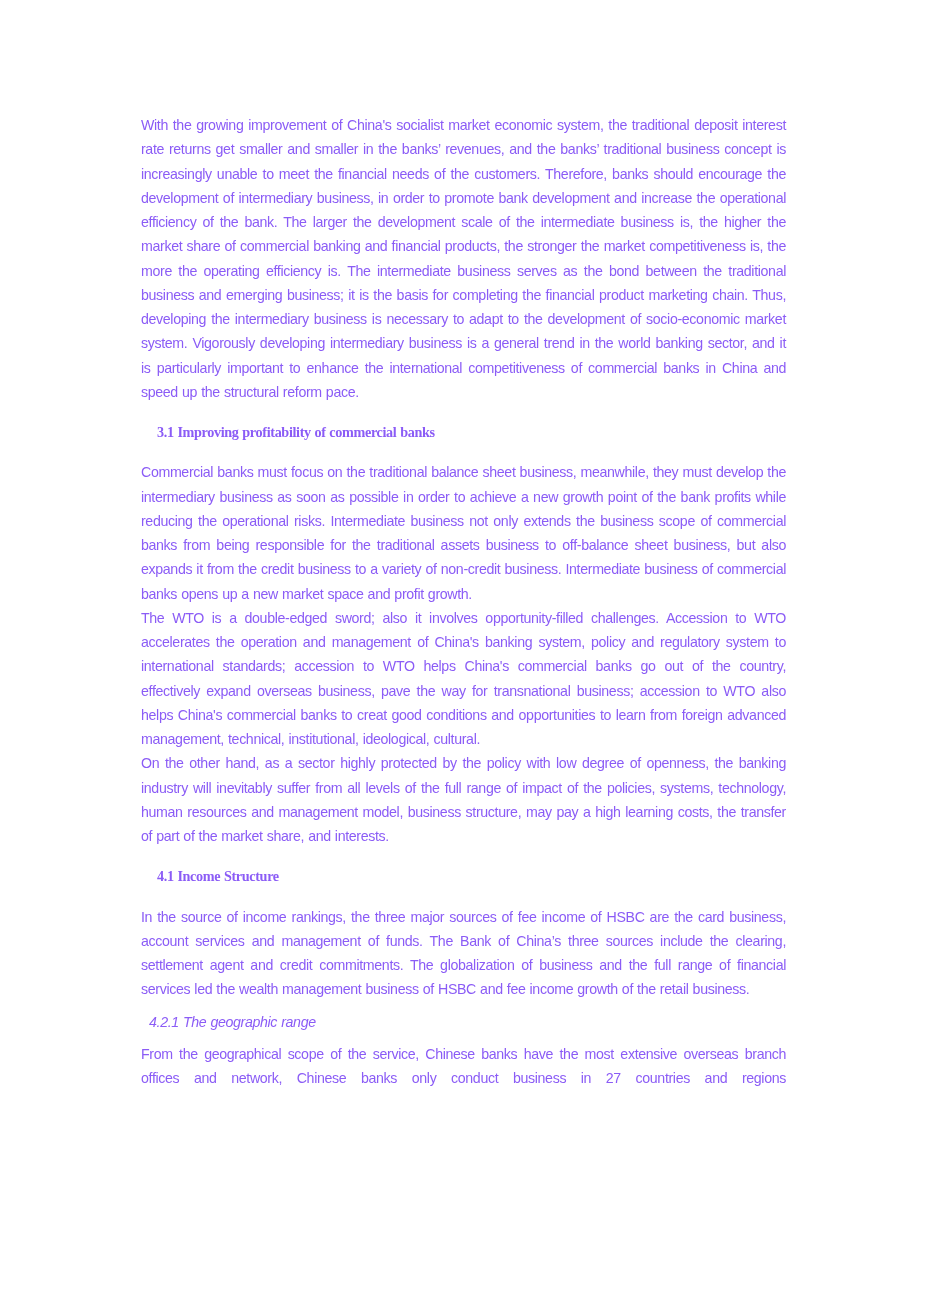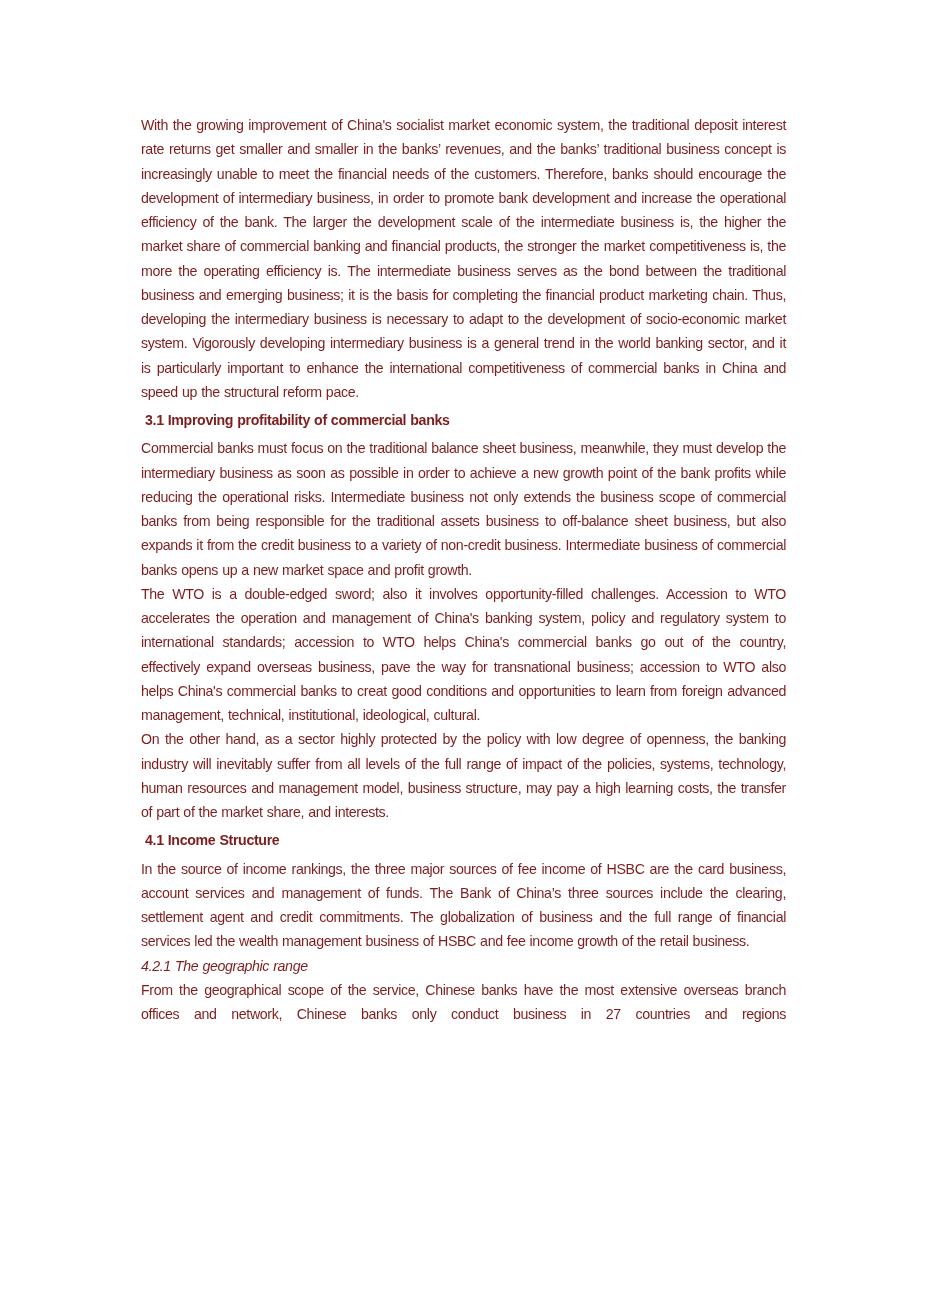--- a/index.html
+++ b/index.html
@@ -14,44 +14,45 @@
       overflow: hidden;
     }
     .page {
       position: absolute;
       left: 141px;
       top: 113px;
       width: 645px;
       font-family: "Liberation Sans", sans-serif;
       font-size: 14.2px;
       line-height: 24.25px;
-      color: #7f1d1d;
+      color: #8b5cf6;
       letter-spacing: -0.35px;
       word-spacing: 0.5px;
     }
     .para {
       margin: 0;
       text-align: justify;
       text-align-last: left;
     }
     .heading {
-      margin: 4px;
+      margin: 16px;
       font-weight: bold;
       text-align: left;
+      font-family: Liberation Serif, serif;
     }
     .heading.h1 {
       text-align: justify;
       text-align-last: left;
     }
     .heading .num {
       display: inline-block;
       width: 29px;
     }
     .subheading {
-      margin: 0;
+      margin: 8px;
       font-style: italic;
     }
     .cut {
       
       text-align-last: justify;
     }
   </style>
 </head>
 <body>
 

